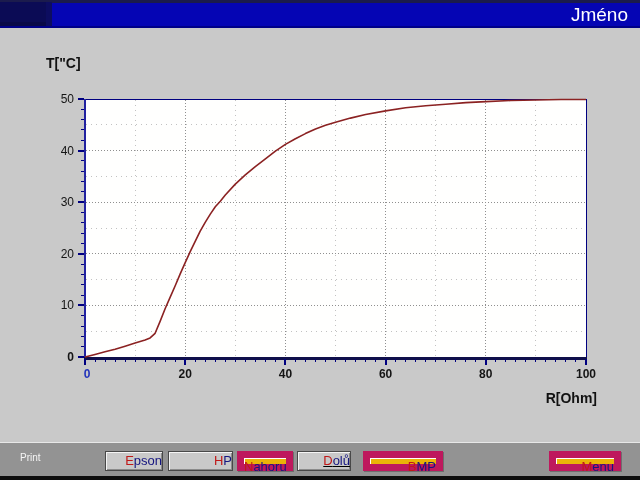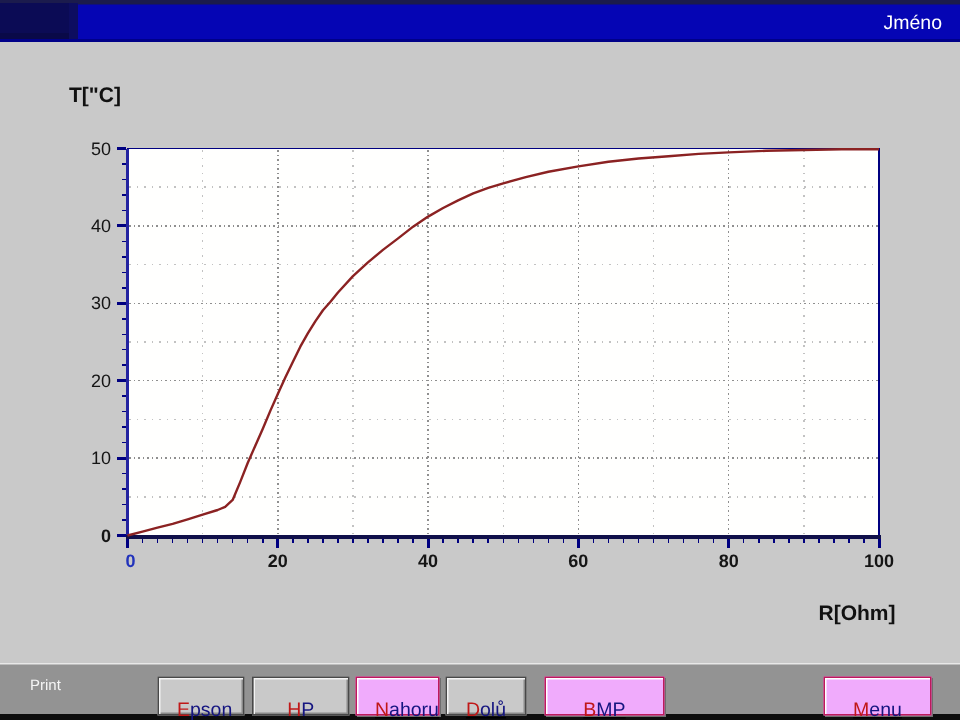--- a/index.html
+++ b/index.html
@@ -12,54 +12,53 @@
   .titlebar{
     position:absolute;left:0;top:0;width:640px;height:28px;
     background:#0505b4;border-top:3px solid #1b1b4d;border-bottom:2px solid #000088;
   }
   .logo{
     position:absolute;left:0;top:-1px;width:52px;height:24px;
     background:#0b0b55;
     box-shadow:inset -6px 0 0 #0d0d60, inset 0 -4px 0 #090948;
   }
   .win-title{
-    position:absolute;right:12px;top:3px;color:#ffffff;font-size:13px;line-height:17px;
+    position:absolute;right:12px;top:3px;color:#ffffff;font-size:19px;line-height:17px;
   }
   
   .y-axis-title{
     position:absolute;left:46px;top:55px;font-size:14px;font-weight:bold;color:#111;
   }
   .x-axis-title{
-    position:absolute;left:497px;top:400px;width:100px;text-align:right;
+    position:absolute;left:497px;top:390px;width:100px;text-align:right;
     font-size:14px;font-weight:bold;color:#111;
   }
   #plot-svg{position:absolute;left:40px;top:85px;}
   
   .bottombar{
     position:absolute;left:0;top:442px;width:640px;height:38px;
     background:#939393;border-top:1px solid #e8e8e8;border-bottom:4px solid #0d0d0d;
   }
   .print-label{
     position:absolute;left:20px;top:9px;color:#f5f5f5;font-size:10px;
   }
   .btn{
-    position:absolute;top:8px;height:20px;padding:12px;margin:0;
+    position:absolute;top:8px;height:20px;padding:0;margin:0;
     font-family:"Liberation Sans",sans-serif;font-size:13px;line-height:18px;
-    text-align:center;cursor:pointer;
+    text-align:right;cursor:pointer;
   }
   .btn .hot{color:#c01818;}
   .btn .rest{color:#151580;}
   .btn-gray{
     background:#c9c9c9;border:1px solid #484848;
     box-shadow:inset 1px 1px 0 #f4f4f4, inset -1px -1px 0 #8a8a8a;
   }
   .btn-white{
-    background:#f0abfc;border:1px solid #be185d;
+    background:#eab308;border:7px solid #be185d;
     box-shadow:1px 1px 0 #6e6e6e, inset 1px 1px 0 #ffffff;
-    text-decoration:underline;
   }
   .btn-epson {left:105px;width:58px;}
   .btn-hp    {left:168px;width:65px;}
   .btn-nahoru{left:237px;width:56px;}
   .btn-dolu  {left:297px;width:54px;text-decoration:underline;}
   .btn-bmp   {left:363px;width:80px;}
   .btn-menu  {left:549px;width:72px;}
 </style>
 </head>
 <body>

